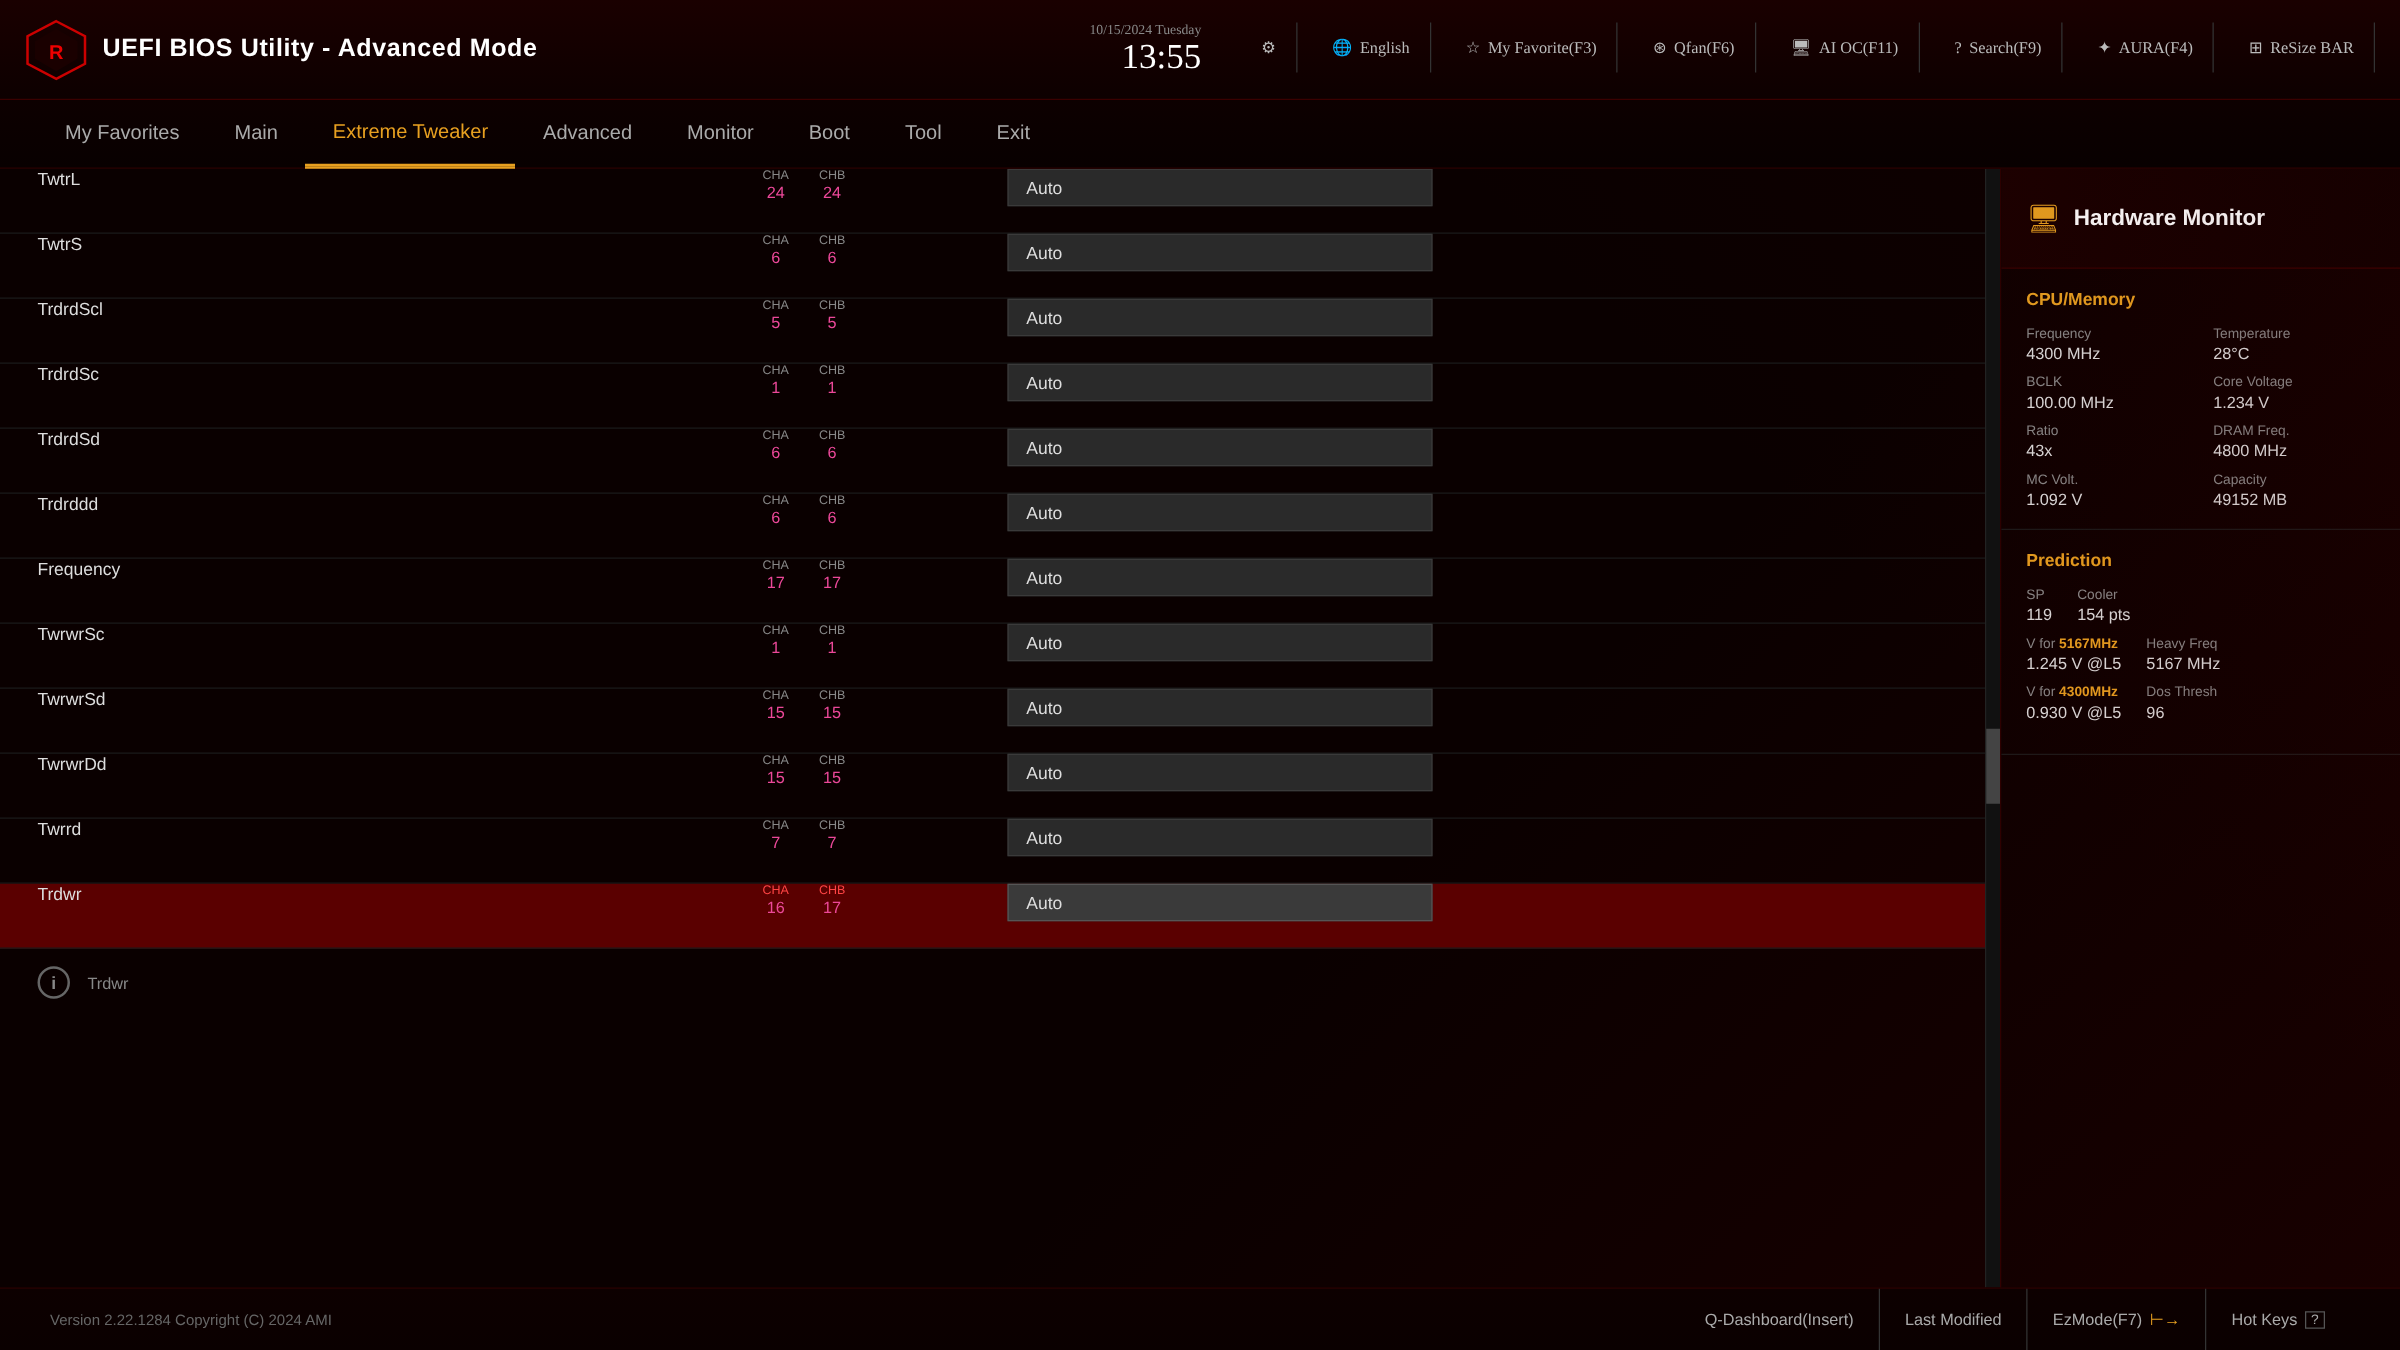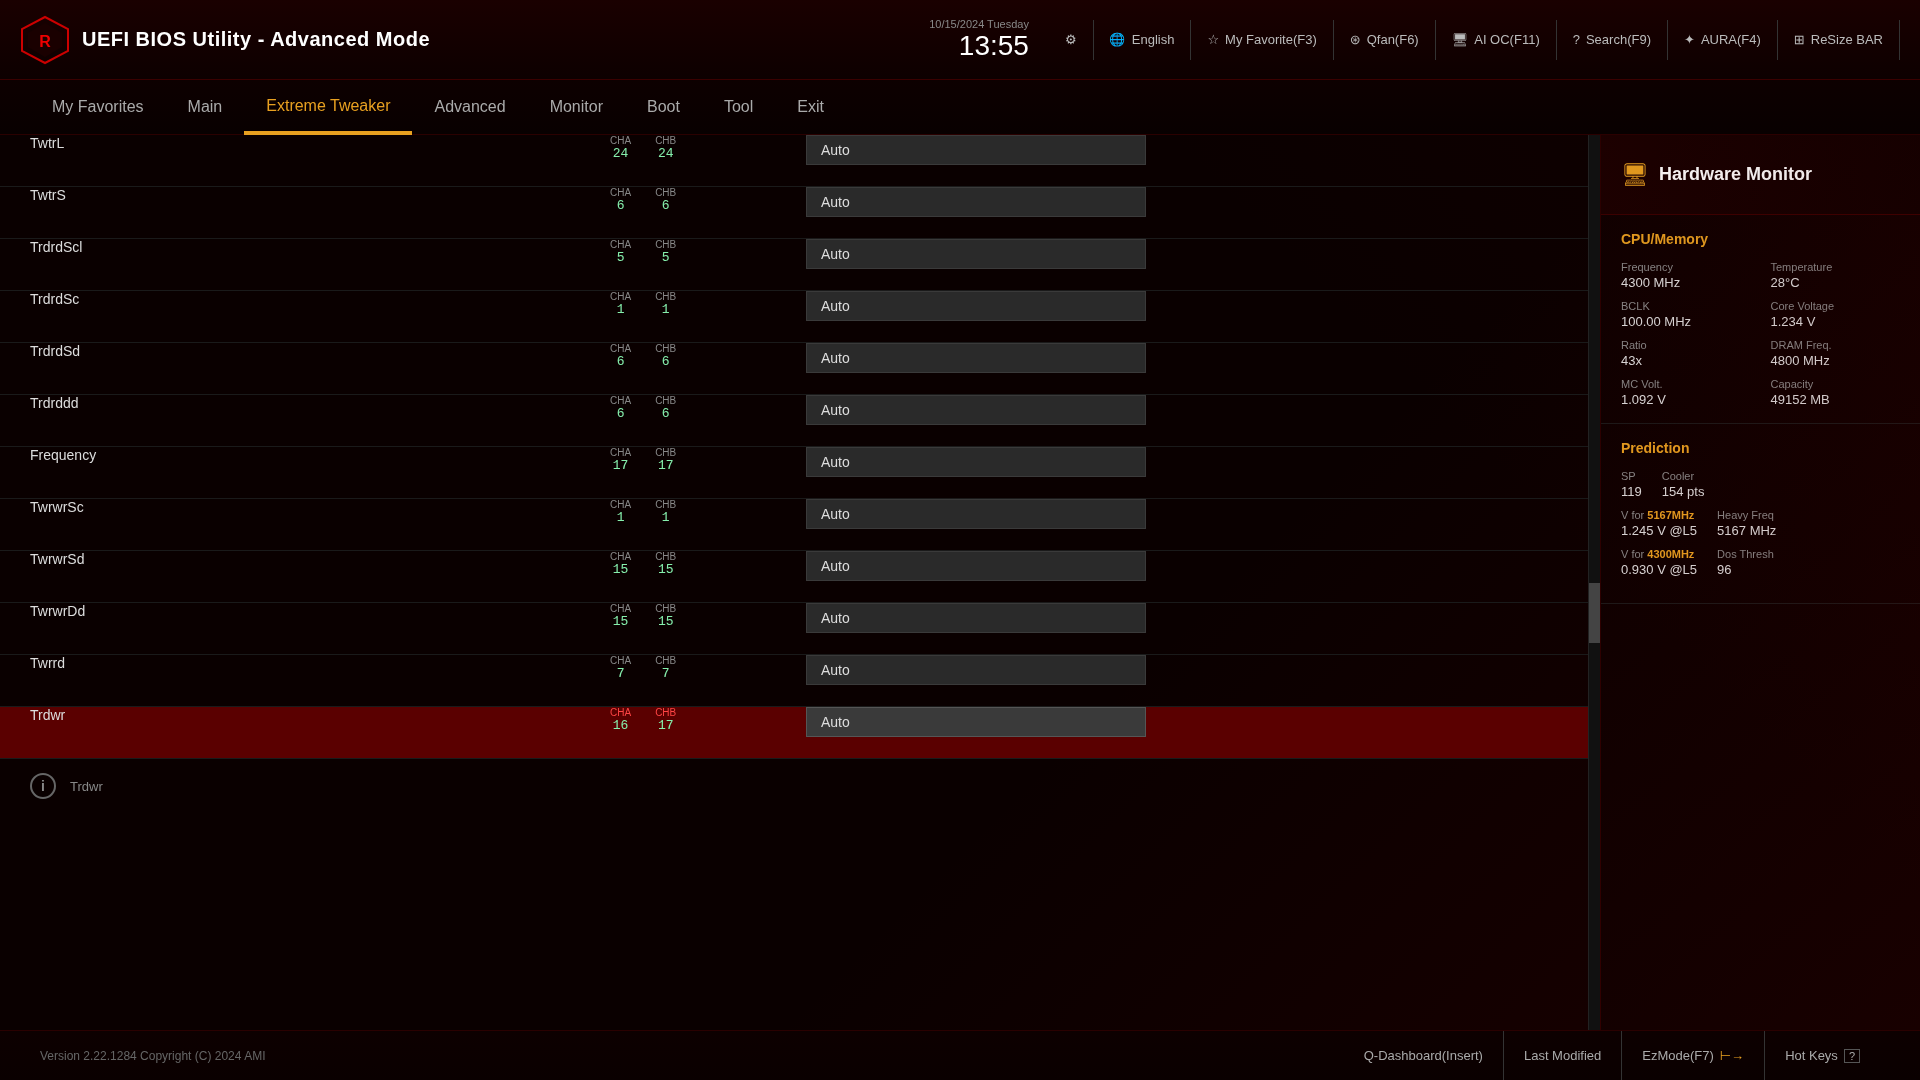--- a/index.html
+++ b/index.html
@@ -179,22 +179,21 @@
     .channel-label {
       font-size: 10px;
       color: #888;
     }
     .channel-label.selected-label {
       color: #ff4444;
     }
 
     .channel-value {
       font-size: 13px;
-      color: #86efac;
-      font-family: Liberation Mono, monospace;
+      color: #ec4899;
     }
 
     .row-value {
       flex: 1;
     }
 
     .value-box {
       background: #2a2a2a;
       border: 1px solid #3a3a3a;
       color: #ddd;
@@ -351,21 +350,21 @@
 <div class="header">
   <div class="logo-area">
     <svg class="rog-logo" viewBox="0 0 50 50">
       <polygon points="25,2 48,14 48,36 25,48 2,36 2,14" fill="none" stroke="#c00" stroke-width="2"></polygon>
       <polygon points="25,8 42,18 42,32 25,42 8,32 8,18" fill="#1a0000"></polygon>
       <text x="25" y="32" text-anchor="middle" font-size="16" fill="#e00" font-weight="bold">R</text>
     </svg>
     <span class="bios-title">UEFI BIOS Utility - Advanced Mode</span>
   </div>
 
-  <div style="display:flex; align-items:center; margin-left:auto; gap:0;">
+  <div style="display:flex; margin-left:auto; gap:12px;font-family:Liberation Serif, serif;">
     <div class="datetime" style="margin-right:20px;">
       <span class="date">10/15/2024 Tuesday</span>
       <span class="time">13:55</span>
     </div>
 
     <div class="header-item">
       <span>⚙</span>
     </div>
     <div class="header-item">
       <span>🌐</span>

